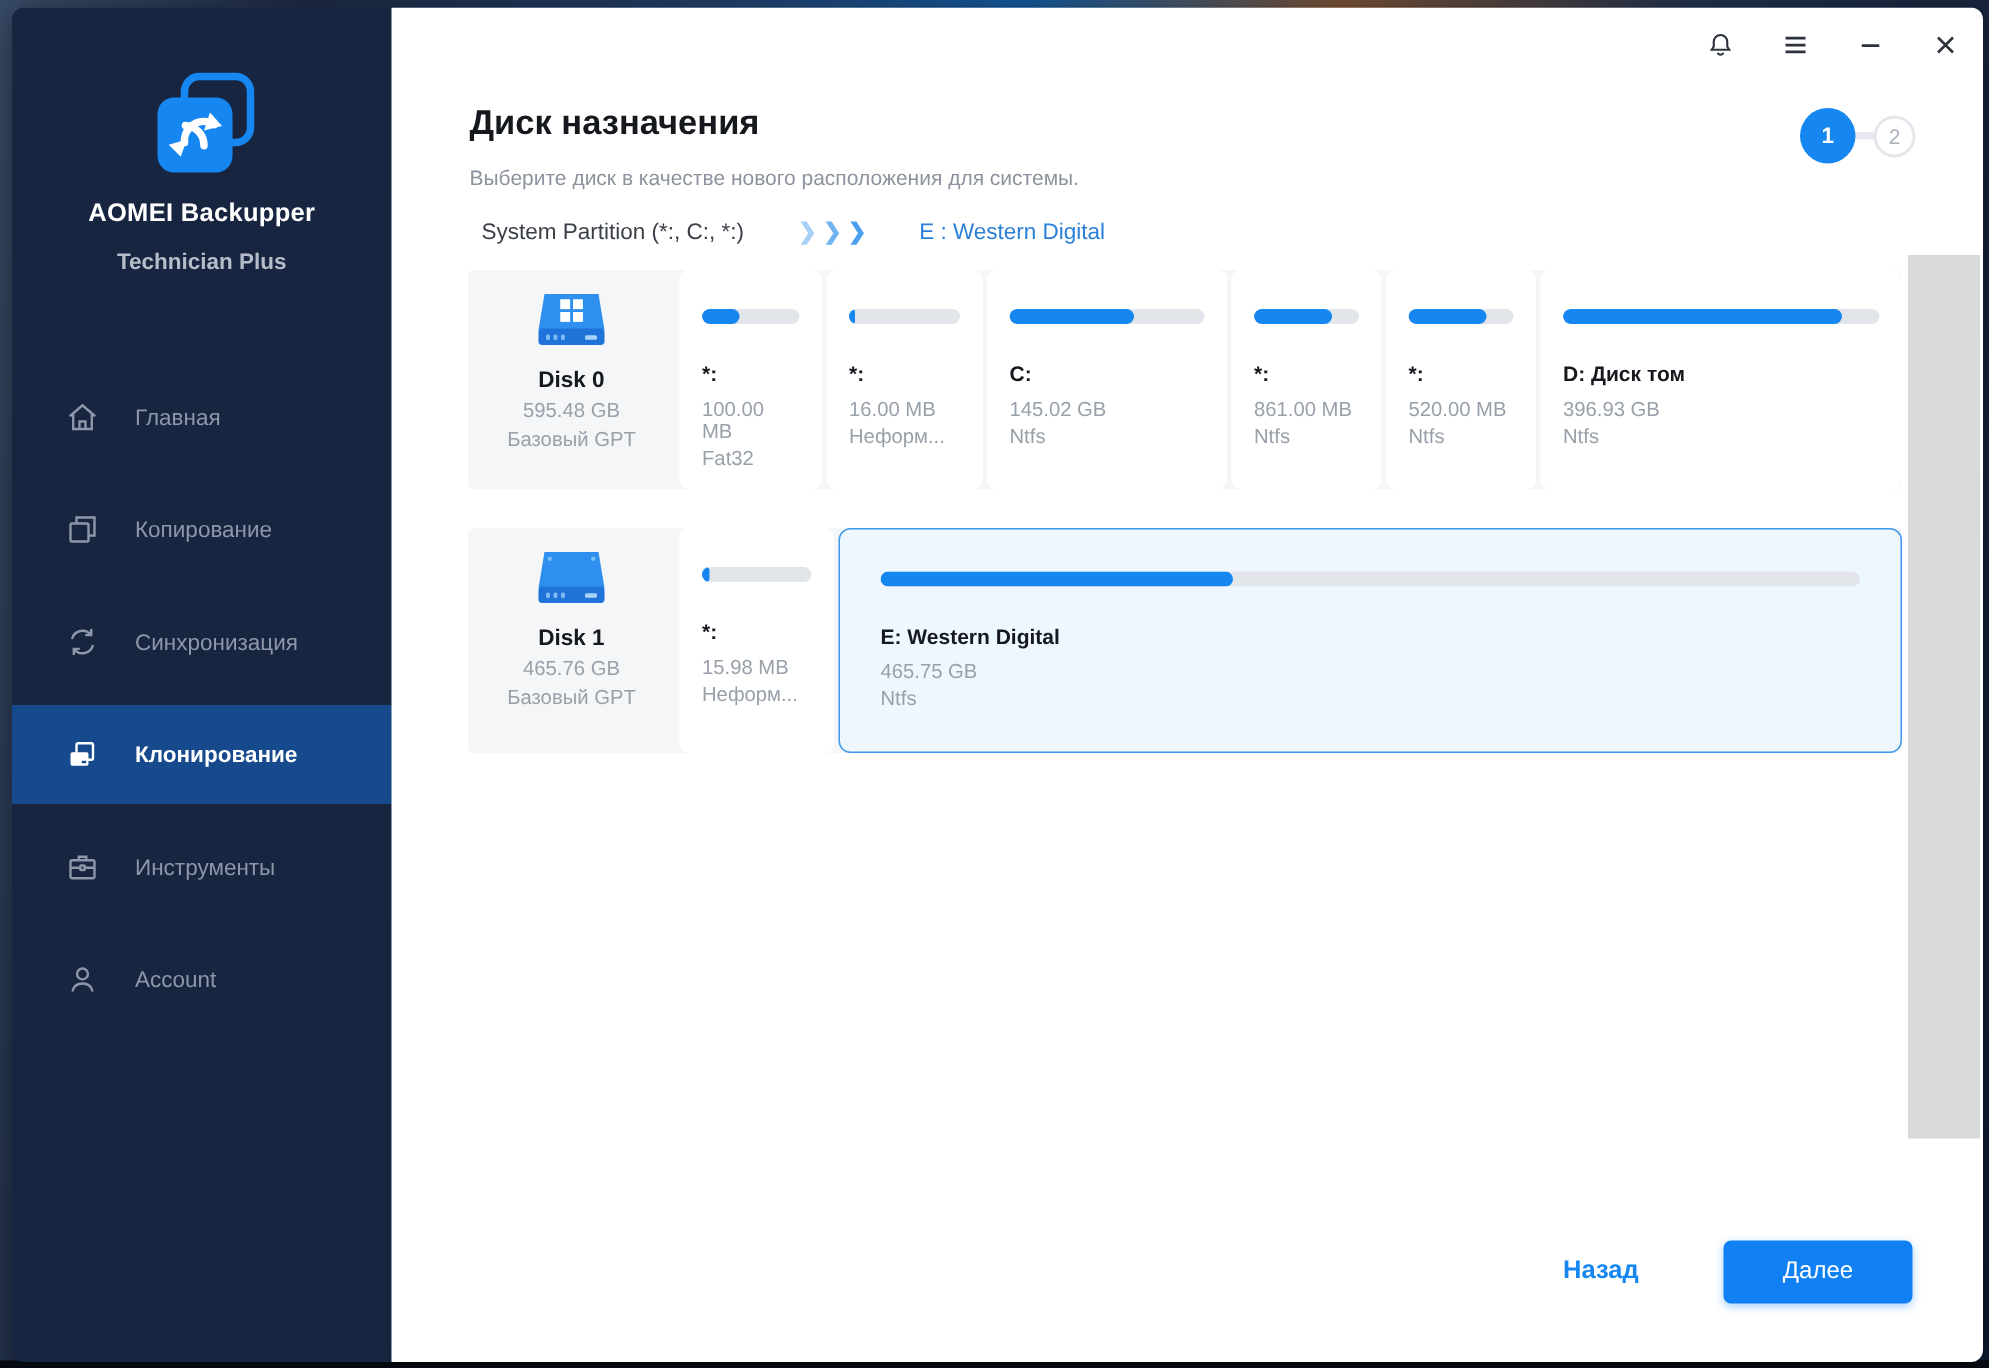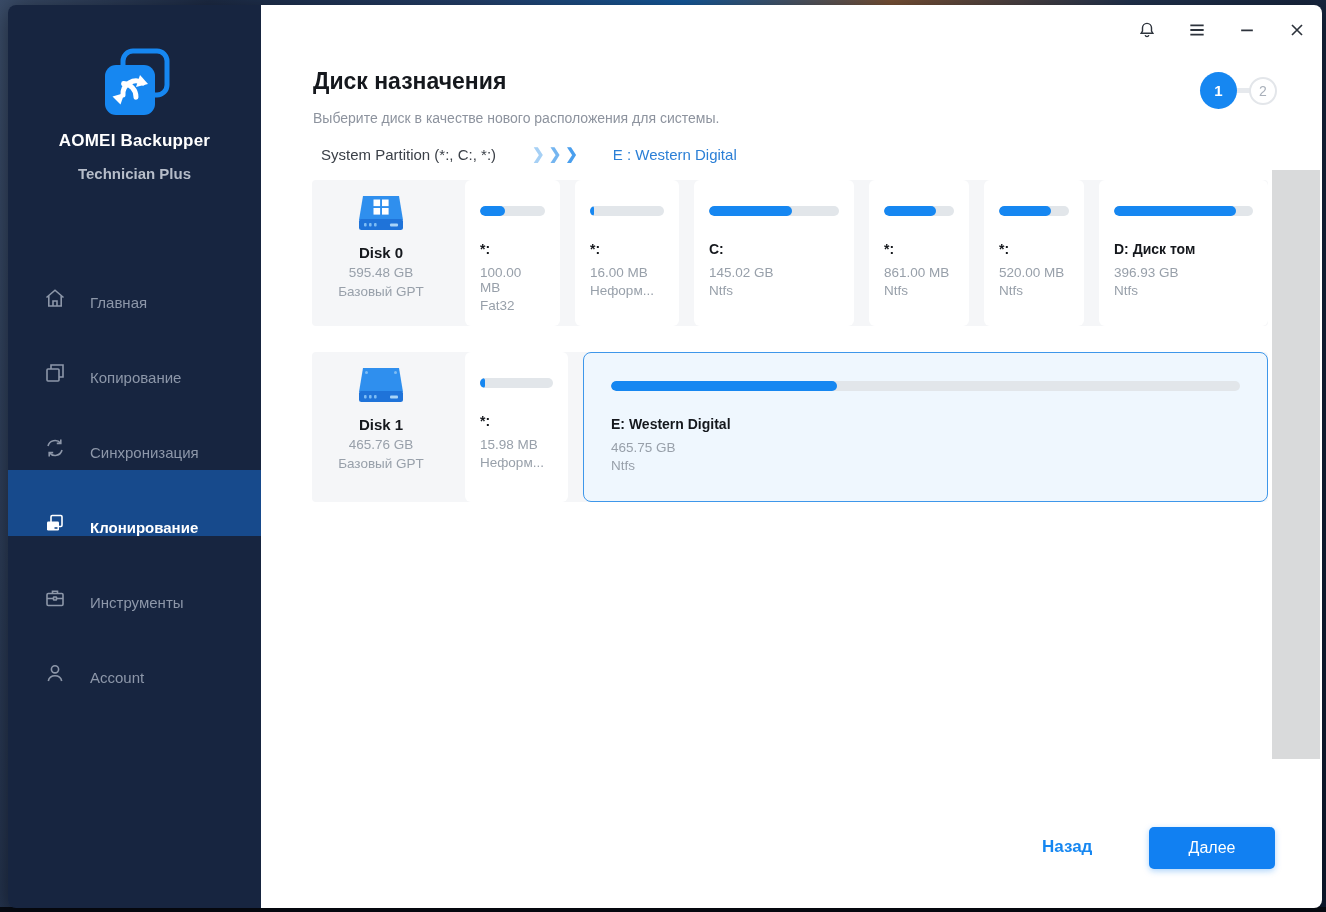--- a/index.html
+++ b/index.html
@@ -15,40 +15,40 @@
     box-shadow:0 4px 24px rgba(0,0,0,.45);
   }
   
   .sidebar{width:253px;flex-shrink:0;background:#172540;position:relative;color:#fff}
   .logo-wrap{position:absolute;top:40px;left:0;width:100%;text-align:center}
   .logo-icon{display:inline-block;width:76px;height:76px}
   .app-name{margin-top:6px;font-size:17px;font-weight:bold;color:#ffffff;letter-spacing:.2px}
   .app-edition{margin-top:14px;font-size:15px;font-weight:bold;color:#b6bdc9}
   .nav{position:absolute;top:240px;left:0;width:100%}
   .nav-item{
-    height:66px;margin-bottom:9px;display:flex;align-items:flex-end;
+    height:66px;margin-bottom:9px;display:flex;align-items:center;
     padding-left:34px;box-sizing:border-box;color:#8d97a9;font-size:15px;cursor:pointer;
   }
   .nav-item .nico{width:26px;height:26px;margin-right:22px;flex-shrink:0;display:flex;align-items:center;justify-content:center}
   .nav-item.active{background:#174a8c;color:#ffffff;font-weight:bold}
   .nav-item svg{stroke:currentColor}
   
   .main{flex:1;background:#ffffff;position:relative}
   .titlebar-icons{position:absolute;top:14px;right:14px;display:flex;gap:28px;align-items:center}
   .tb-btn{width:22px;height:22px;display:flex;align-items:center;justify-content:center;color:#2d333c;cursor:pointer}
   .page-title{position:absolute;left:52px;top:63px;font-size:23px;font-weight:bold;color:#15181d}
   .page-subtitle{position:absolute;left:52px;top:105px;font-size:14px;color:#8d939e}
   .breadcrumb{position:absolute;left:60px;top:140px;font-size:15px;display:flex;align-items:center}
   .bc-source{color:#3b4048}
   .bc-chev{font-size:15px;font-weight:bold;margin-left:3px;letter-spacing:1px}
   .bc-chev:nth-of-type(2){margin-left:36px}
   .c1{color:#a6d0f5}.c2{color:#74b5f0}.c3{color:#4a9fee}
   .bc-target{color:#2b7fd6;margin-left:34px;cursor:pointer}
   
-  .disk-row{position:absolute;left:51px;width:956px;background:#f5f6f8;border-radius:4px;display:flex;gap:15px}
+  .disk-row{position:absolute;left:51px;width:956px;background:#f5f6f8;border-radius:4px;display:flex;gap:3px}
   .disk-row.r0{top:175px;height:146px}
   .disk-row.r1{top:347px;height:150px}
   .disk-info{width:138px;flex-shrink:0;text-align:center;padding-top:11px;box-sizing:border-box;cursor:pointer}
   .disk-name{font-size:15px;font-weight:bold;color:#15181d;margin-top:3px}
   .disk-size,.disk-type{font-size:13.5px;color:#98a0aa;margin-top:4px}
   .pcard{background:#ffffff;border-radius:6px;height:100%;box-sizing:border-box;padding:26px 15px 0;overflow:hidden;cursor:pointer}
   .pcard.sel{background:#eff7fe;border:1.5px solid #3e97ea;border-radius:8px;padding:28px 27px 0}
   .pbar{height:10px;background:#e2e6ea;border-radius:5px;overflow:hidden}
   .pfill{height:100%;background:#1687f1;border-radius:5px}
   .plabel{margin-top:25px;font-size:14px;font-weight:bold;color:#15181d;white-space:nowrap}

